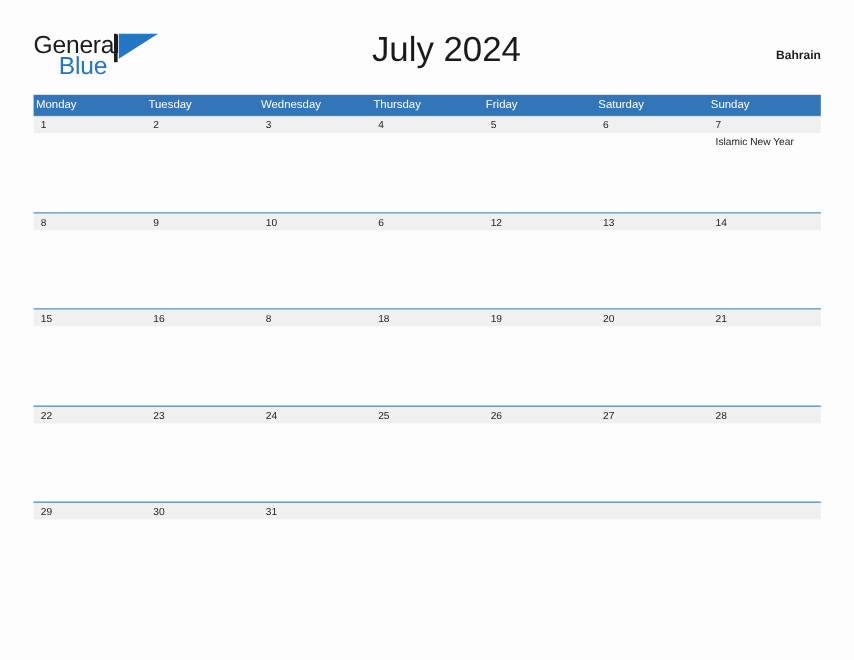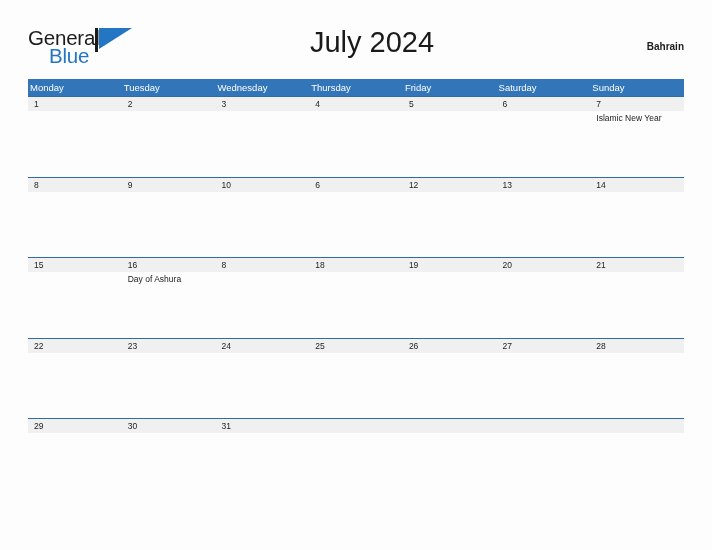--- a/index.html
+++ b/index.html
@@ -258,23 +258,20 @@
         <div class="date-cell">18</div>
         <div class="date-cell">19</div>
         <div class="date-cell">20</div>
         <div class="date-cell">21</div>
       </div>
       <div class="event-band">
         <div class="event-cell">
             <div class="event-text"></div>
           </div>
         <div class="event-cell">
-            <div class="event-text">Day of Ashura</div>
-          </div>
-        <div class="event-cell">
             <div class="event-text"></div>
           </div>
         <div class="event-cell">
             <div class="event-text"></div>
           </div>
         <div class="event-cell">
             <div class="event-text"></div>
           </div>
         <div class="event-cell">
             <div class="event-text"></div>

